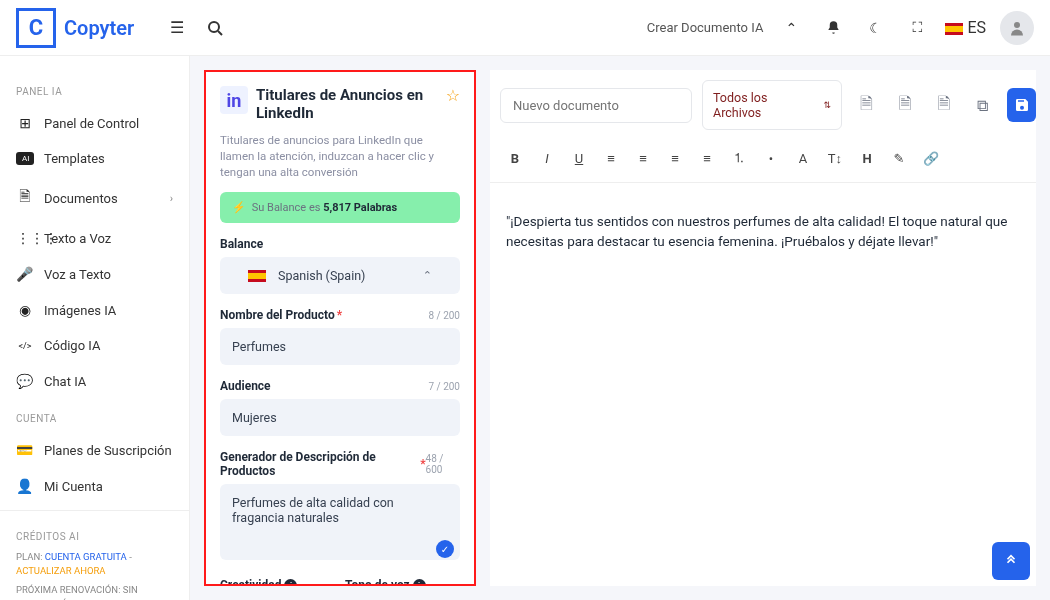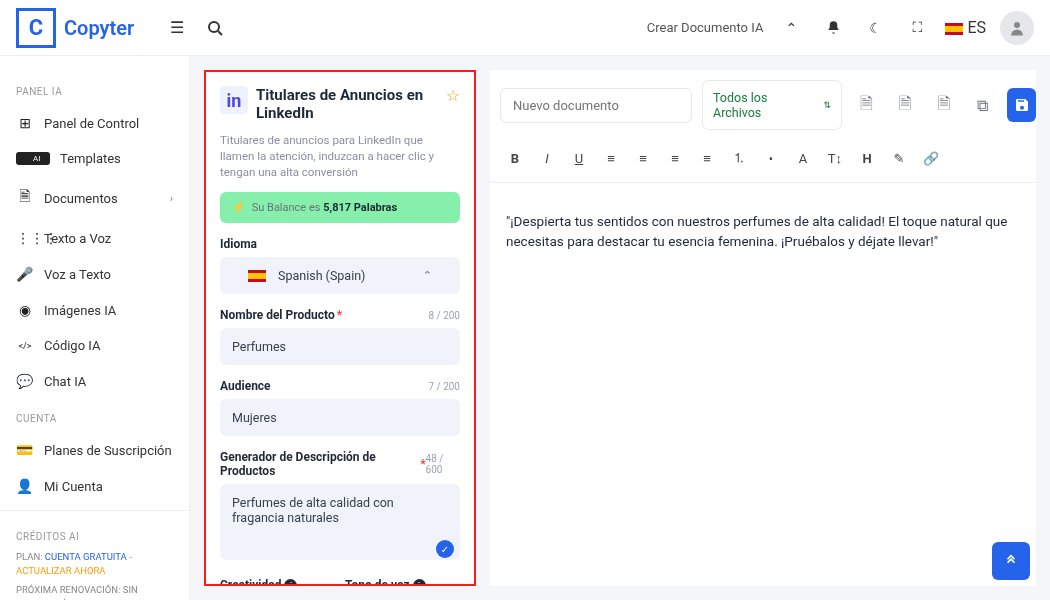--- a/index.html
+++ b/index.html
@@ -41,21 +41,21 @@
 .input-box { width: 100%; background: #f0f3f9; border: none; border-radius: 6px; padding: 11px 12px; font-size: 12.5px; color: #374151; margin-bottom: 14px; font-family: inherit; }
 .textarea-wrap { position: relative; margin-bottom: 14px; }
 .textarea-box { width: 100%; background: #f0f3f9; border: none; border-radius: 6px; padding: 11px 12px; font-size: 12.5px; color: #374151; resize: none; height: 76px; font-family: inherit; }
 .check-badge { position: absolute; bottom: 6px; right: 6px; width: 18px; height: 18px; background: #2563eb; border-radius: 50%; color: #fff; font-size: 10px; display: flex; align-items: center; justify-content: center; }
 .two-col { display: flex; gap: 10px; }
 .two-col > div { flex: 1; }
 .info-dot { display: inline-flex; width: 13px; height: 13px; border-radius: 50%; background: #1f2937; color: #fff; font-size: 8px; align-items: center; justify-content: center; margin-left: 3px; font-weight: bold; }
 .editor-panel { flex: 1; background: #fff; display: flex; flex-direction: column; overflow: hidden; }
 .editor-top { display: flex; align-items: center; gap: 10px; padding: 10px 0 10px 10px; }
 .doc-name-input { flex: 1; border: 1px solid #e5e7eb; border-radius: 6px; padding: 9px 12px; font-size: 13px; color: #6b7280; }
-.archive-select { border: 1px solid #e5e7eb; border-radius: 6px; padding: 9px 10px; font-size: 12.5px; color: #15803d; display: flex; align-items: center; gap: 6px; cursor: pointer; min-width: 140px; }
+.archive-select { border: 1px solid #e5e7eb; border-radius: 6px; padding: 9px 10px; font-size: 12.5px; color: #7f1d1d; display: flex; align-items: center; gap: 6px; cursor: pointer; min-width: 140px; }
 .archive-select .chev { margin-left: auto; font-size: 9px; }
 .icon-btn { width: 34px; height: 34px; display: flex; align-items: center; justify-content: center; cursor: pointer; color: #6b7280; border-radius: 6px; }
 .icon-btn.primary { background: #2563eb; color: #fff; }
 .toolbar { display: flex; align-items: center; gap: 2px; padding: 4px 10px 10px; border-bottom: 1px solid #eee; flex-wrap: wrap; }
 .tbtn { width: 30px; height: 28px; display: flex; align-items: center; justify-content: center; cursor: pointer; color: #444; font-size: 13px; border-radius: 4px; }
 .editor-body { flex: 1; padding: 28px 16px; font-size: 13.5px; color: #1f2937; line-height: 1.5; }
 .scroll-top { position: absolute; bottom: 20px; right: 20px; width: 38px; height: 38px; background: #2563eb; color: #fff; border-radius: 6px; display: flex; align-items: center; justify-content: center; cursor: pointer; font-size: 14px; }
 .bolt { color: #2563eb; margin-right: 6px; }
 </style>
 </head>
@@ -95,21 +95,21 @@
 </div>
 
 <div class="main">
   <div class="sidebar">
     <div class="sb-heading">PANEL IA</div>
     <div class="sb-item">
         <span class="micon">⊞</span>
         <span>Panel de Control</span>
       </div>
     <div class="sb-item">
-        <span class="micon" style="background:#222;color:#fff;border-radius:3px;font-size:8px;padding:2px 17px;">AI</span>
+        <span class="micon" style="background:#222;color:#fff;border-radius:3px;font-size:8px;padding:2px 6px;">AI</span>
         <span>Templates</span>
       </div>
     <div class="sb-item">
         <span class="micon">🗎</span>
         <span>Documentos</span>
         <span class="sb-chev">›</span>
       </div>
     <div class="sb-item">
         <span class="micon">⋮⋮⋮</span>
         <span>Texto a Voz</span>
@@ -151,21 +151,21 @@
   <div class="workspace">
     <div class="form-panel">
       <div class="form-title-row">
         <div class="linkedin-icon">in</div>
         <div class="form-title">Titulares de Anuncios en LinkedIn</div>
         <div class="star">☆</div>
       </div>
       <div class="form-desc">Titulares de anuncios para LinkedIn que llamen la atención, induzcan a hacer clic y tengan una alta conversión</div>
       <div class="balance-box"><span class="bolt">⚡</span><span>Su Balance es </span><b>5,817 Palabras</b></div>
 
-      <div class="field-label">Idioma</div>
+      <div class="field-label">Balance</div>
       <div class="select-box">
         <span class="flag"></span>
         <span>Spanish (Spain)</span>
         <span class="chev">⌃</span>
       </div>
 
       <div class="field-label">
           <span>Nombre del Producto </span>
           <span class="req">*</span>
           <span class="field-count">8 / 200</span>

